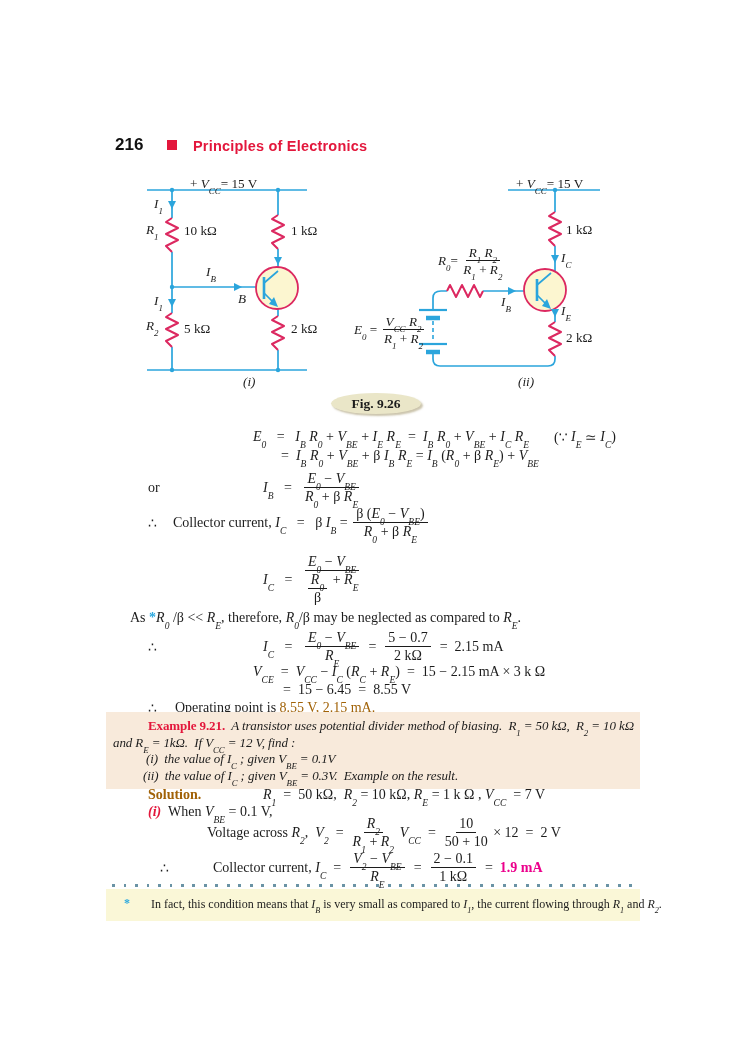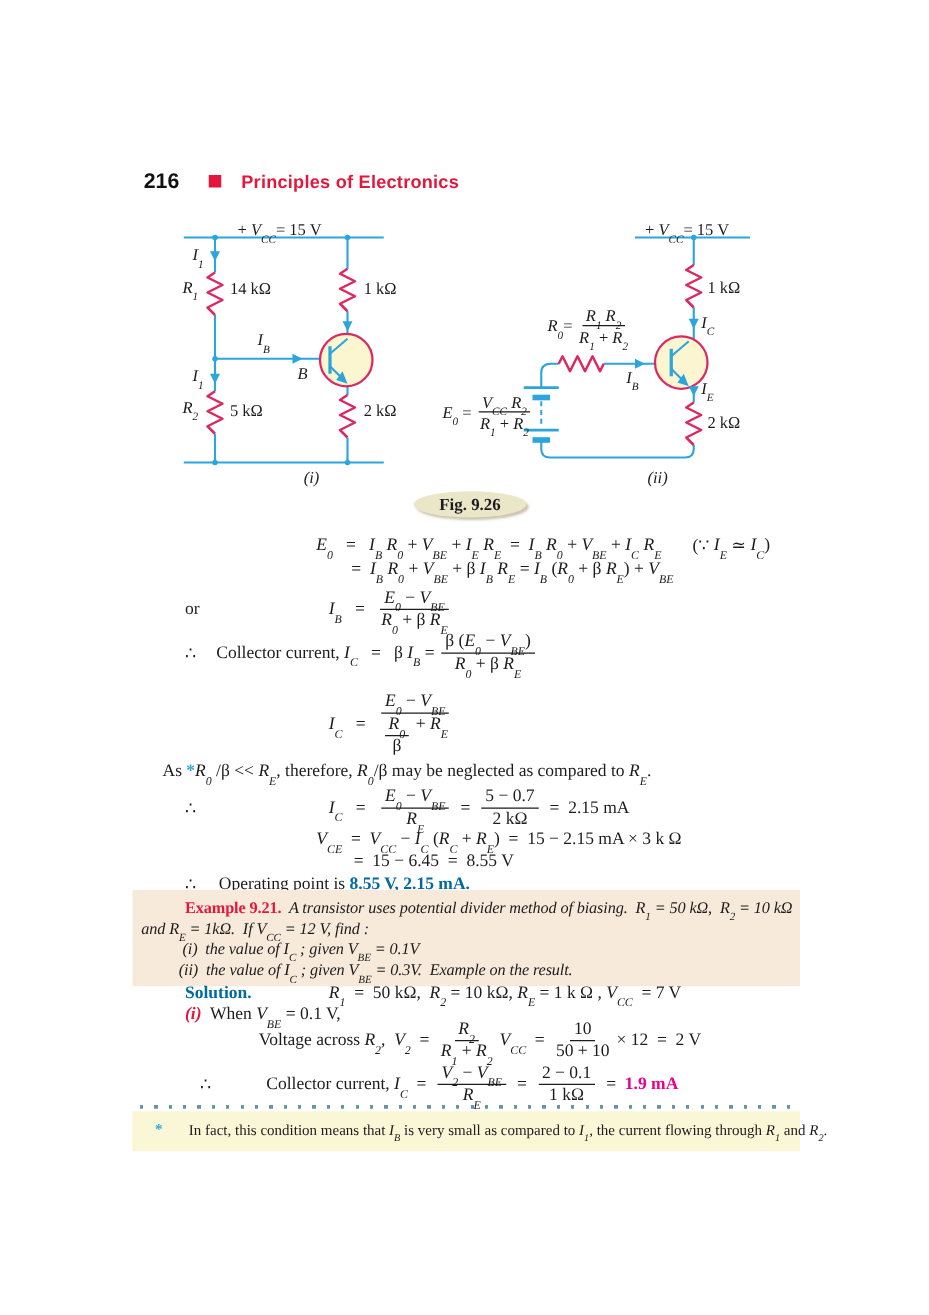--- a/index.html
+++ b/index.html
@@ -107,21 +107,21 @@
       <path d="M551,255 L559,255 L555,263 Z"></path>
       <path d="M551,309 L559,309 L555,317 Z"></path>
       <path d="M508,287 L508,295 L516,291 Z"></path>
       <circle cx="555" cy="190" r="2.2"></circle>
     </g>
   </svg>
 
   <div class="clabel" style="left:190px;top:176px;"><span>+ </span><span style="font-style: italic;">V<sub>CC</sub></span><span>= 15 V</span></div>
   <div class="clabel" style="left:154px;top:196px;"><span style="font-style: italic;">I<sub>1</sub></span></div>
   <div class="clabel" style="left:146px;top:222px;"><span style="font-style: italic;">R<sub>1</sub></span></div>
-  <div class="clabel" style="left:184px;top:223px;"><span>14 kΩ</span></div>
+  <div class="clabel" style="left:184px;top:223px;"><span>10 kΩ</span></div>
   <div class="clabel" style="left:291px;top:223px;"><span>1 kΩ</span></div>
   <div class="clabel" style="left:206px;top:264px;"><span style="font-style: italic;">I<sub>B</sub></span></div>
   <div class="clabel" style="left:238px;top:291px;"><span style="font-style: italic;">B</span></div>
   <div class="clabel" style="left:154px;top:293px;"><span style="font-style: italic;">I<sub>1</sub></span></div>
   <div class="clabel" style="left:146px;top:318px;"><span style="font-style: italic;">R<sub>2</sub></span></div>
   <div class="clabel" style="left:184px;top:321px;"><span>5 kΩ</span></div>
   <div class="clabel" style="left:291px;top:321px;"><span>2 kΩ</span></div>
   <div class="clabel" style="left:243px;top:374px;"><span style="font-style: italic;">(i)</span></div>
 
   <div class="clabel" style="left:516px;top:176px;"><span>+ </span><span style="font-style: italic;">V<sub>CC</sub></span><span>= 15 V</span></div>
@@ -143,29 +143,29 @@
   <div class="line" style="left:263px;top:466px;height:44px;"><span style="font-style: italic;">I<sub>B</sub></span><span>   =   </span><span class="frac"><span class="fnum"><span style="font-style: italic;">E<sub>0</sub></span><span> − </span><span style="font-style: italic;">V<sub>BE</sub></span></span><span class="fden"><span style="font-style: italic;">R<sub>0</sub></span><span> + β </span><span style="font-style: italic;">R<sub>E</sub></span></span></span></div>
   <div class="line" style="left:148px;top:513px;"><span>∴</span></div>
   <div class="line" style="left:173px;top:500px;height:46px;"><span>Collector current, </span><span style="font-style: italic;">I<sub>C</sub></span><span>   =   β </span><span style="font-style: italic;">I<sub>B</sub></span><span> = </span><span class="frac"><span class="fnum"><span>β (</span><span style="font-style: italic;">E<sub>0</sub></span><span> − </span><span style="font-style: italic;">V<sub>BE</sub></span><span>)</span></span><span class="fden"><span style="font-style: italic;">R<sub>0</sub></span><span> + β </span><span style="font-style: italic;">R<sub>E</sub></span></span></span></div>
   <div class="line" style="left:263px;top:552px;height:56px;"><span style="font-style: italic;">I<sub>C</sub></span><span>   =   </span><span class="frac"><span class="fnum"><span style="font-style: italic;">E<sub>0</sub></span><span> − </span><span style="font-style: italic;">V<sub>BE</sub></span></span><span class="fden"><span class="frac"><span class="fnum"><span style="font-style: italic;">R<sub>0</sub></span></span><span class="fden"><span>β</span></span></span><span> + </span><span style="font-style: italic;">R<sub>E</sub></span></span></span></div>
   <div class="line" style="left:130px;top:608px;"><span>As </span><span style="font-weight: bold; color: rgb(42, 168, 223);">*</span><span style="font-style: italic;">R<sub>0</sub></span><span> /β &lt;&lt; </span><span style="font-style: italic;">R<sub>E</sub></span><span>, therefore, </span><span style="font-style: italic;">R<sub>0</sub></span><span>/β may be neglected as compared to </span><span style="font-style: italic;">R<sub>E</sub></span><span>.</span></div>
   <div class="line" style="left:148px;top:637px;"><span>∴</span></div>
   <div class="line" style="left:263px;top:627px;height:40px;"><span style="font-style: italic;">I<sub>C</sub></span><span>   =   </span><span class="frac"><span class="fnum"><span style="font-style: italic;">E<sub>0</sub></span><span> − </span><span style="font-style: italic;">V<sub>BE</sub></span></span><span class="fden"><span style="font-style: italic;">R<sub>E</sub></span></span></span><span>  =  </span><span class="frac"><span class="fnum"><span>5 − 0.7</span></span><span class="fden"><span>2 kΩ</span></span></span><span>  =  2.15 mA</span></div>
   <div class="line" style="left:253px;top:662px;"><span style="font-style: italic;">V<sub>CE</sub></span><span>  =  </span><span style="font-style: italic;">V<sub>CC</sub></span><span> − </span><span style="font-style: italic;">I<sub>C</sub></span><span> (</span><span style="font-style: italic;">R<sub>C</sub></span><span> + </span><span style="font-style: italic;">R<sub>E</sub></span><span>)  =  15 − 2.15 mA × 3 k Ω</span></div>
   <div class="line" style="left:283px;top:680px;justify-content:center;"><span>=  15 − 6.45  =  8.55 V</span></div>
   <div class="line" style="left:148px;top:698px;"><span>∴</span></div>
-  <div class="line" style="left:175px;top:698px;"><span>Operating point is </span><span style="font-weight: bold; color: #0369a1;">8.55 V, 2.15 mA.</span></div>
+  <div class="line" style="left:175px;top:698px;"><span>Operating point is </span><span style="font-weight: normal; color: #a16207;">8.55 V, 2.15 mA.</span></div>
 
   <div class="exbox"></div>
   <div class="line exline" style="left:148px;top:716px;"><span style="font-weight: bold; color: rgb(227, 23, 60);">Example 9.21.</span><span style="font-style: italic;">  A transistor uses potential divider method of biasing.  </span><span style="font-style: italic;">R<sub>1</sub></span><span style="font-style: italic;"> = 50 kΩ,  </span><span style="font-style: italic;">R<sub>2</sub></span><span style="font-style: italic;"> = 10 kΩ</span></div>
   <div class="line exline" style="left:113px;top:733px;"><span style="font-style: italic;">and </span><span style="font-style: italic;">R<sub>E</sub></span><span style="font-style: italic;"> = 1kΩ.  If </span><span style="font-style: italic;">V<sub>CC</sub></span><span style="font-style: italic;"> = 12 V, find :</span></div>
   <div class="line exline" style="left:146px;top:749px;"><span style="font-style: italic;">(i)  the value of </span><span style="font-style: italic;">I<sub>C</sub></span><span style="font-style: italic;"> ; given </span><span style="font-style: italic;">V<sub>BE</sub></span><span style="font-style: italic;"> = 0.1V</span></div>
   <div class="line exline" style="left:143px;top:766px;"><span style="font-style: italic;">(ii)  the value of </span><span style="font-style: italic;">I<sub>C</sub></span><span style="font-style: italic;"> ; given </span><span style="font-style: italic;">V<sub>BE</sub></span><span style="font-style: italic;"> = 0.3V.  Example on the result.</span></div>
 
-  <div class="line" style="left:148px;top:785px;"><span style="font-weight: bold; color: #0369a1;">Solution.</span></div>
+  <div class="line" style="left:148px;top:785px;"><span style="font-weight: bold; color: #a16207;">Solution.</span></div>
   <div class="line" style="left:263px;top:785px;"><span style="font-style: italic;">R<sub>1</sub></span><span>  =  50 kΩ,  </span><span style="font-style: italic;">R<sub>2</sub></span><span> = 10 kΩ, </span><span style="font-style: italic;">R<sub>E</sub></span><span> = 1 k Ω , </span><span style="font-style: italic;">V<sub>CC</sub></span><span>  = 7 V</span></div>
   <div class="line" style="left:148px;top:802px;"><span style="font-style: italic; font-weight: bold; color: rgb(227, 23, 60);">(i)</span><span>  When </span><span style="font-style: italic;">V<sub>BE</sub></span><span> = 0.1 V,</span></div>
   <div class="line" style="left:207px;top:813px;height:40px;"><span>Voltage across </span><span style="font-style: italic;">R<sub>2</sub></span><span>,  </span><span style="font-style: italic;">V<sub>2</sub></span><span>  =  </span><span class="frac"><span class="fnum"><span style="font-style: italic;">R<sub>2</sub></span></span><span class="fden"><span style="font-style: italic;">R<sub>1</sub></span><span> + </span><span style="font-style: italic;">R<sub>2</sub></span></span></span><span> </span><span style="font-style: italic;">V<sub>CC</sub></span><span>  =  </span><span class="frac"><span class="fnum"><span>10</span></span><span class="fden"><span>50 + 10</span></span></span><span> × 12  =  2 V</span></div>
   <div class="line" style="left:160px;top:858px;"><span>∴</span></div>
   <div class="line" style="left:213px;top:848px;height:40px;"><span>Collector current, </span><span style="font-style: italic;">I<sub>C</sub></span><span>  =  </span><span class="frac"><span class="fnum"><span style="font-style: italic;">V<sub>2</sub></span><span> − </span><span style="font-style: italic;">V<sub>BE</sub></span></span><span class="fden"><span style="font-style: italic;">R<sub>E</sub></span></span></span><span>  =  </span><span class="frac"><span class="fnum"><span>2 − 0.1</span></span><span class="fden"><span>1 kΩ</span></span></span><span>  =  </span><span style="font-weight: bold; color: rgb(236, 0, 140);">1.9 mA</span></div>
 
   <div class="dots"></div>
   <div class="fnbox"></div>
   <div class="line fnline" style="left:124px;top:893px;"><span style="font-weight: bold; color: rgb(42, 168, 223);">*</span></div>
   <div class="line fnline" style="left:151px;top:894px;"><span>In fact, this condition means that </span><span style="font-style: italic;">I<sub>B</sub></span><span> is very small as compared to </span><span style="font-style: italic;">I<sub>1</sub></span><span>, the current flowing through </span><span style="font-style: italic;">R<sub>1</sub></span><span> and </span><span style="font-style: italic;">R<sub>2</sub></span><span>.</span></div>

